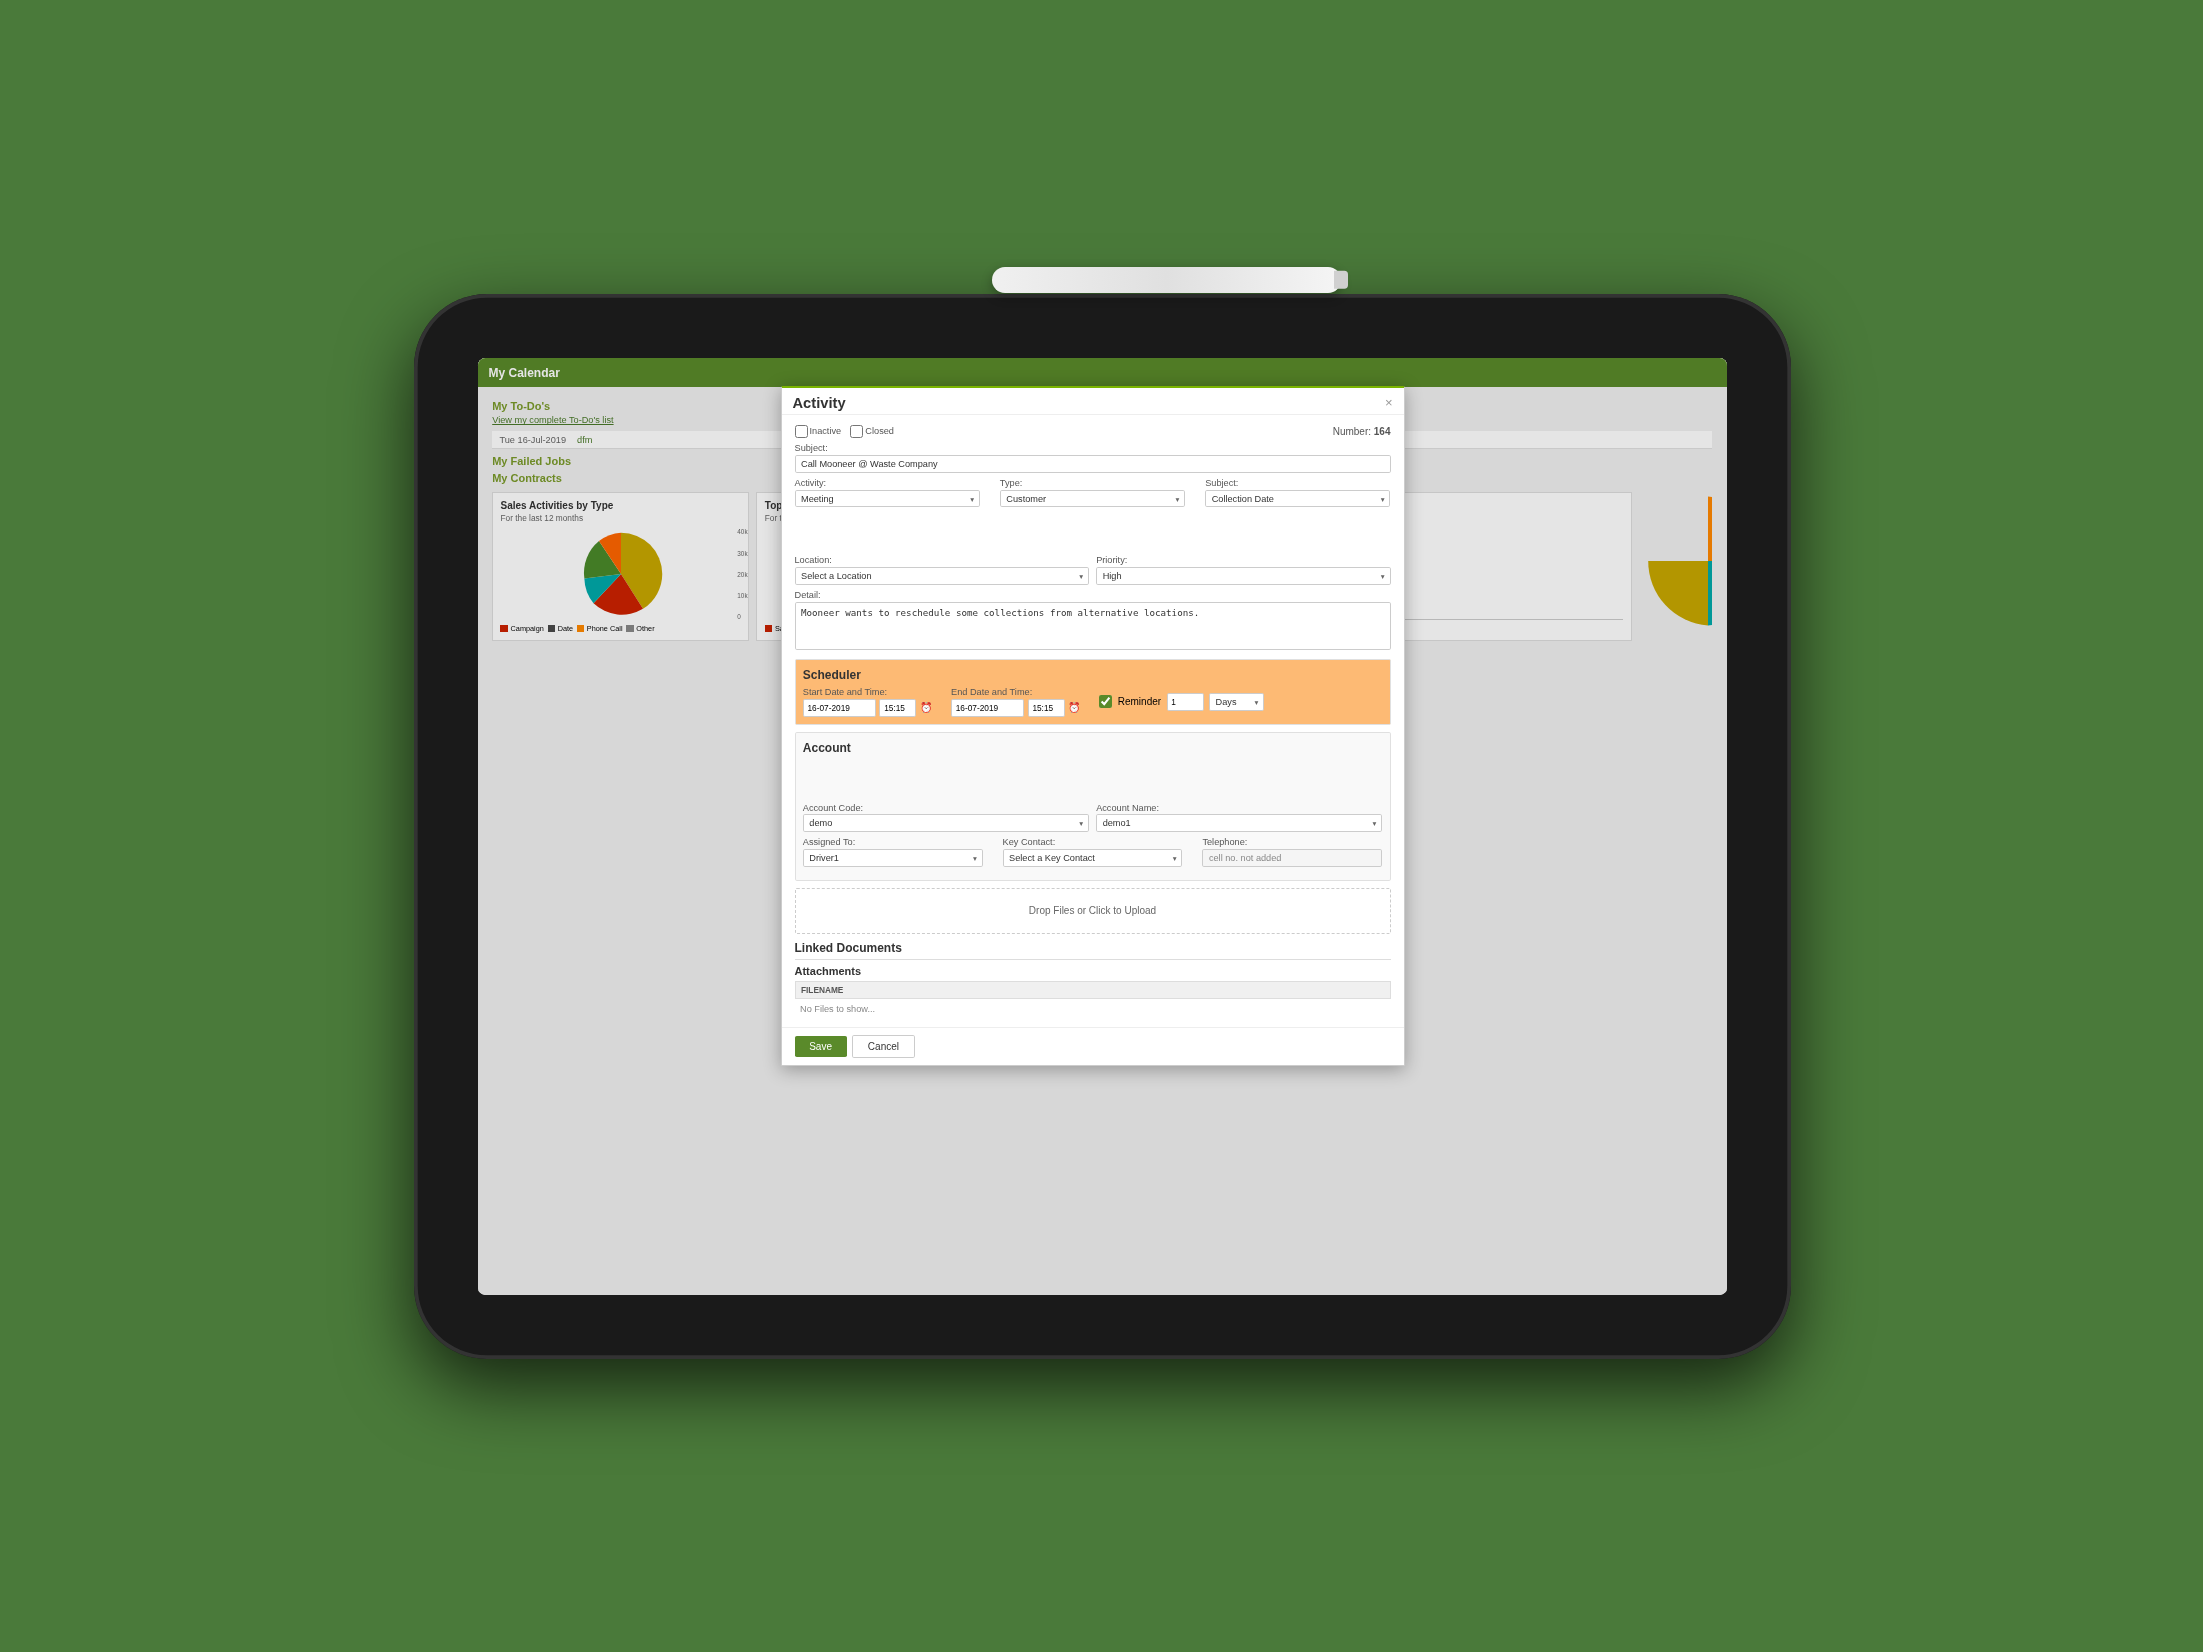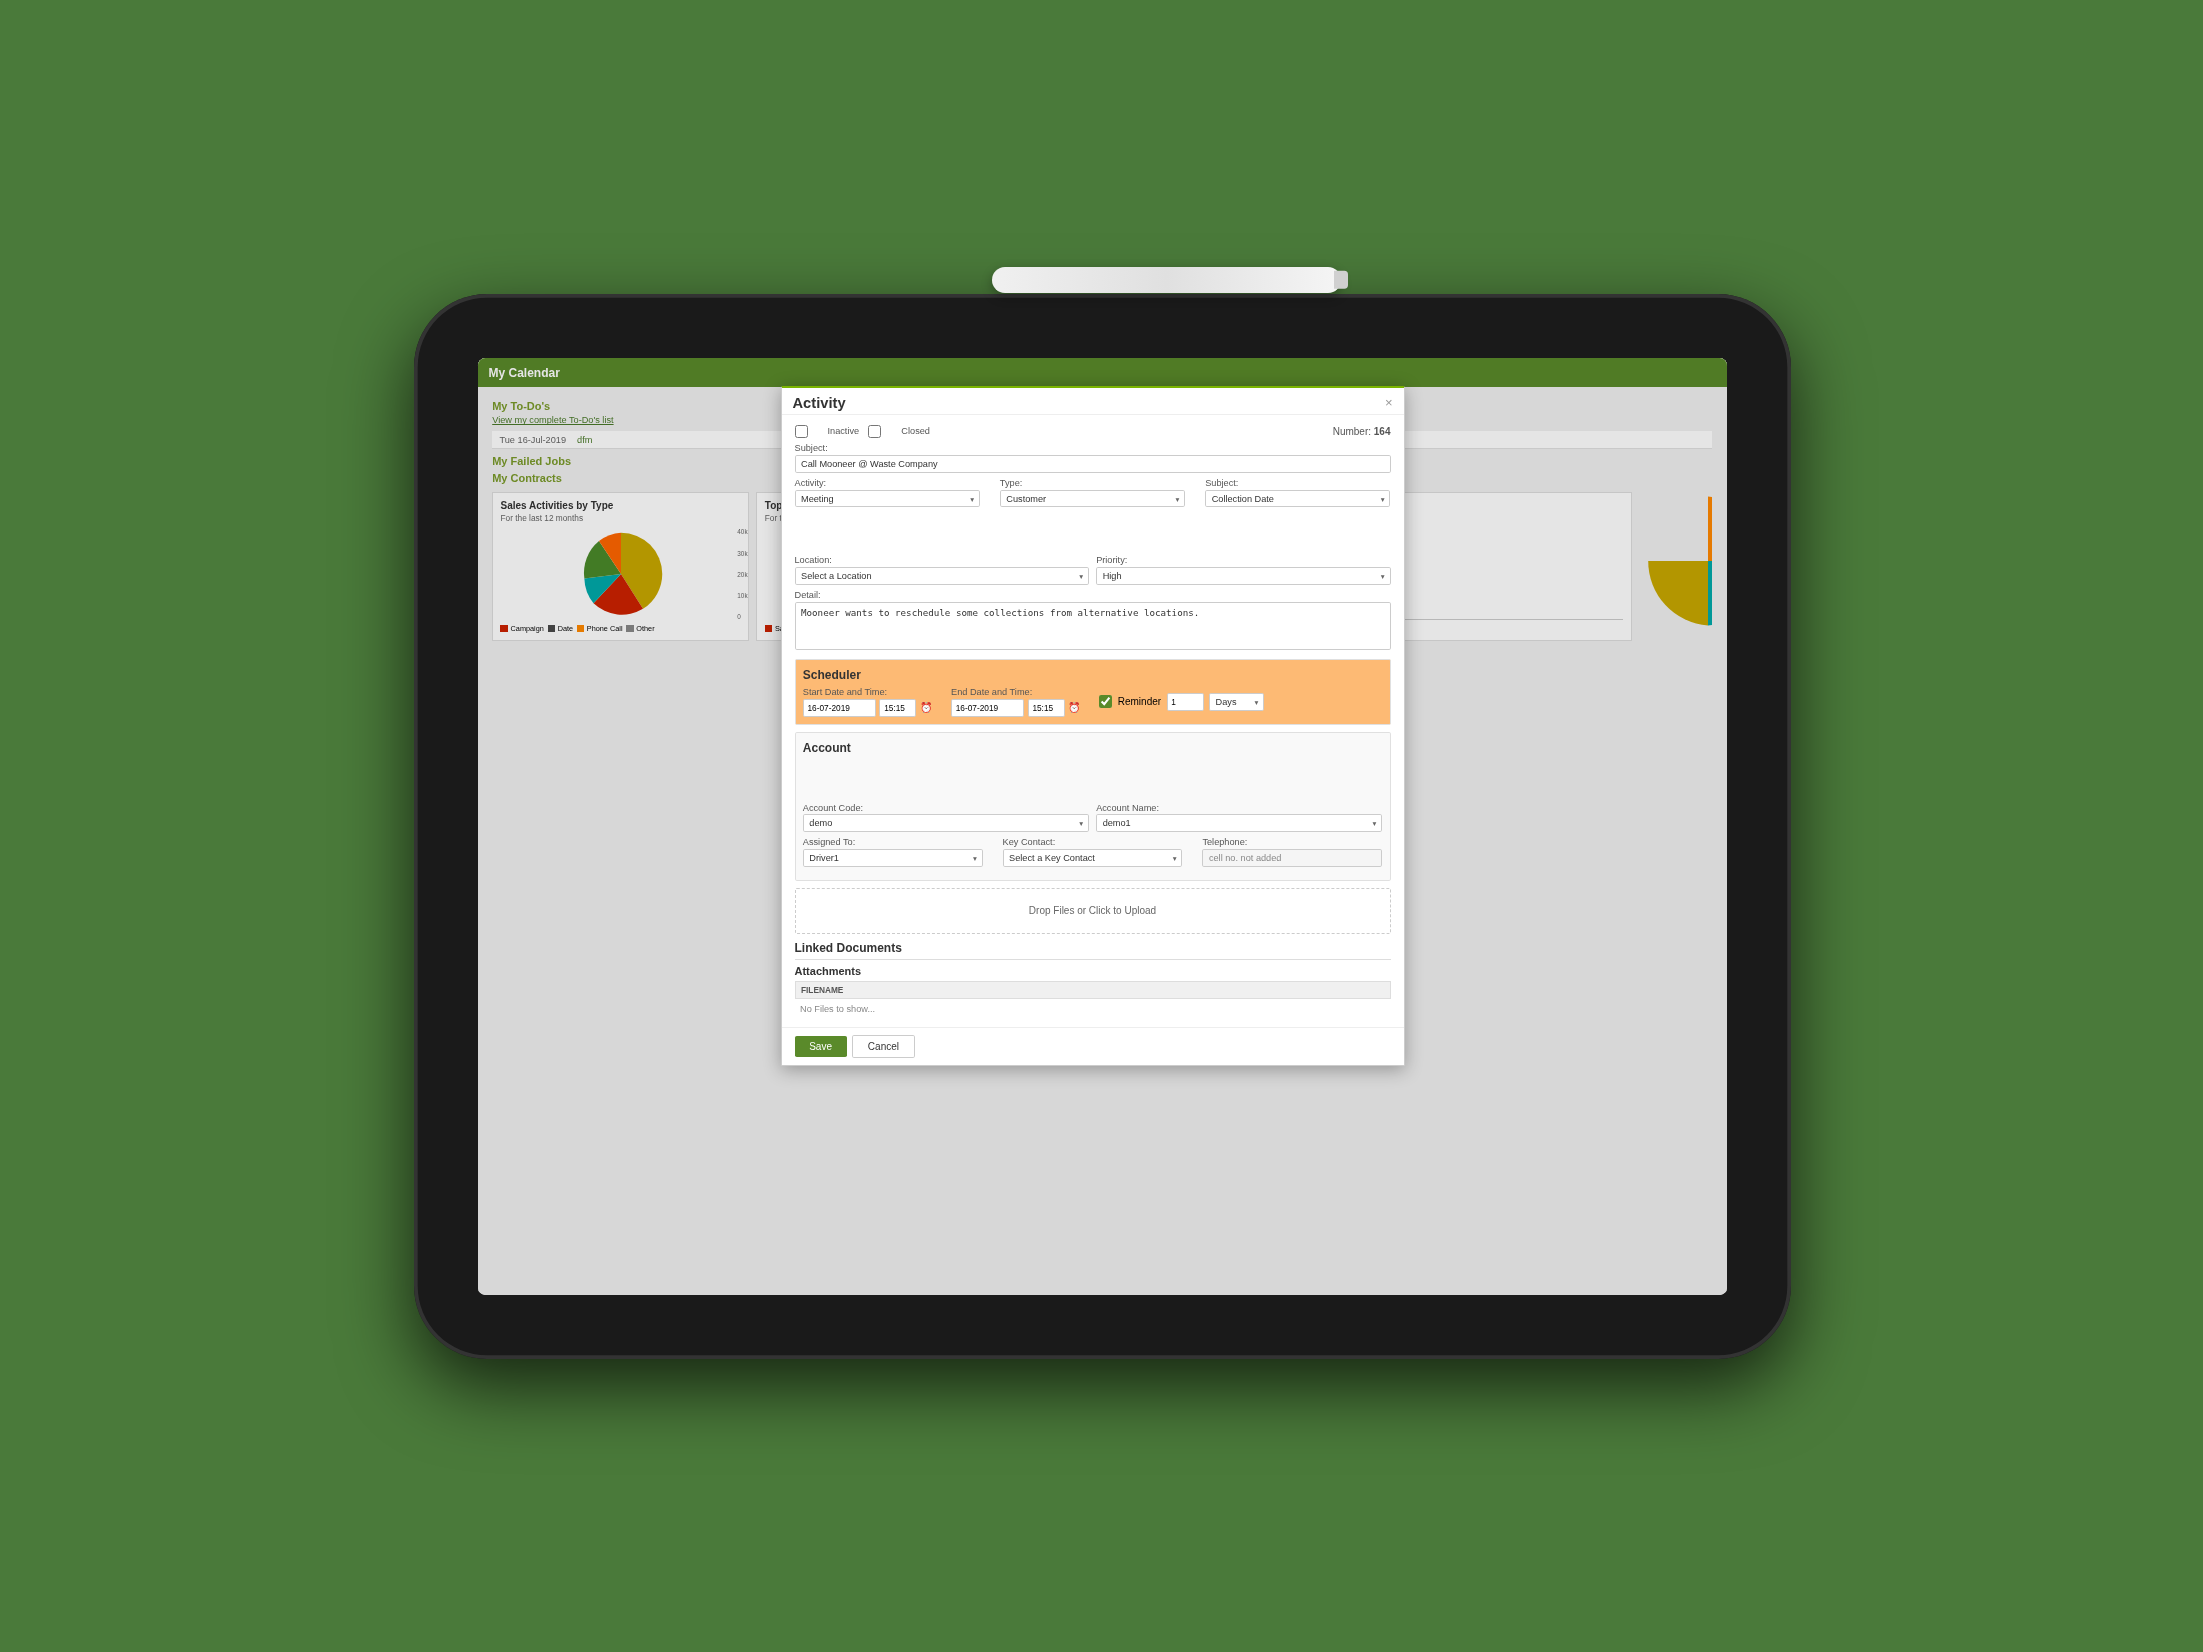--- a/index.html
+++ b/index.html
@@ -266,21 +266,21 @@
     .form-row {
       display: flex;
       align-items: center;
       gap: 9.2px;
       margin-bottom: 5.5px;
     }
 
     .form-check {
       display: flex;
       align-items: center;
-      gap: 20px;
+      gap: 2px;
       font-size: 9.2px;
       color: #555;
     }
 
     .number-display {
       margin-left: auto;
       font-size: 10px;
       color: #555;
     }
 

